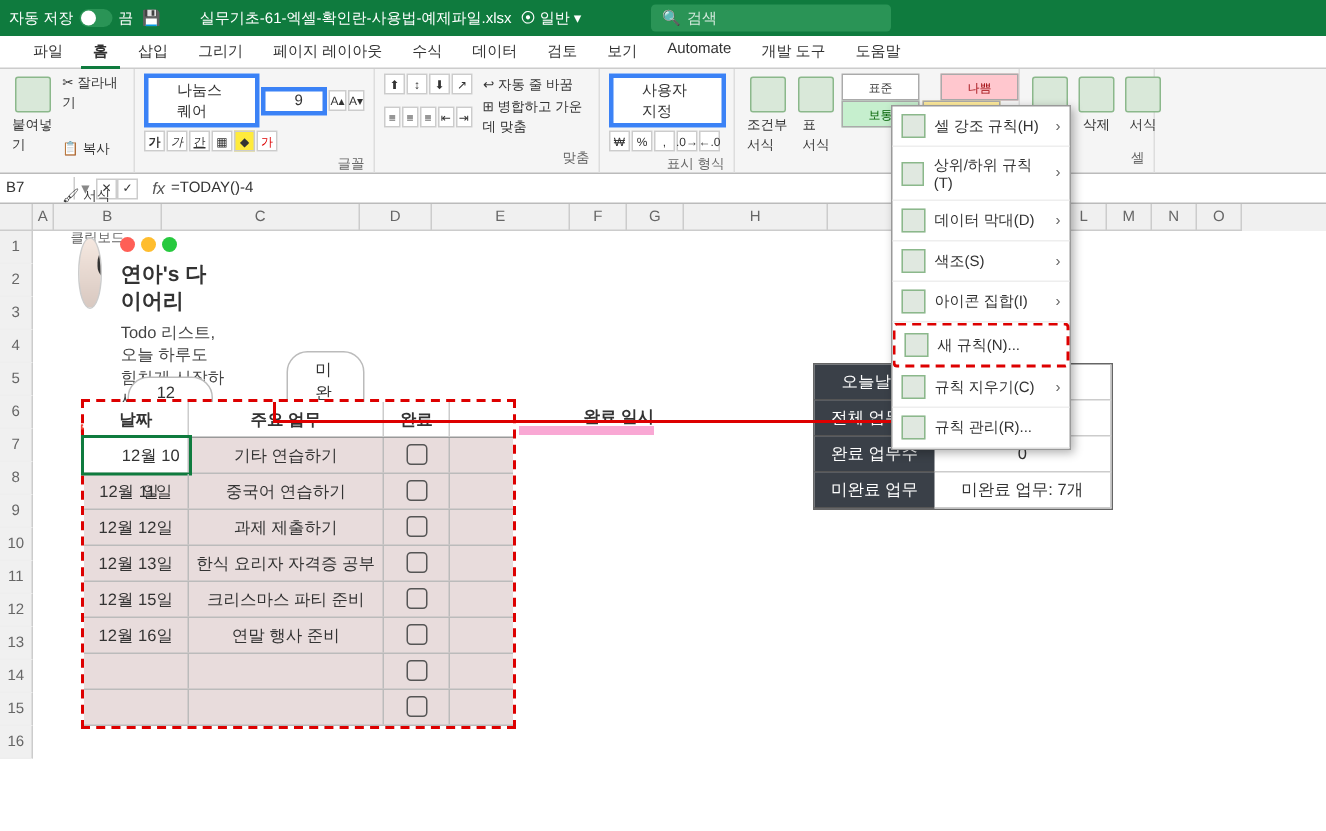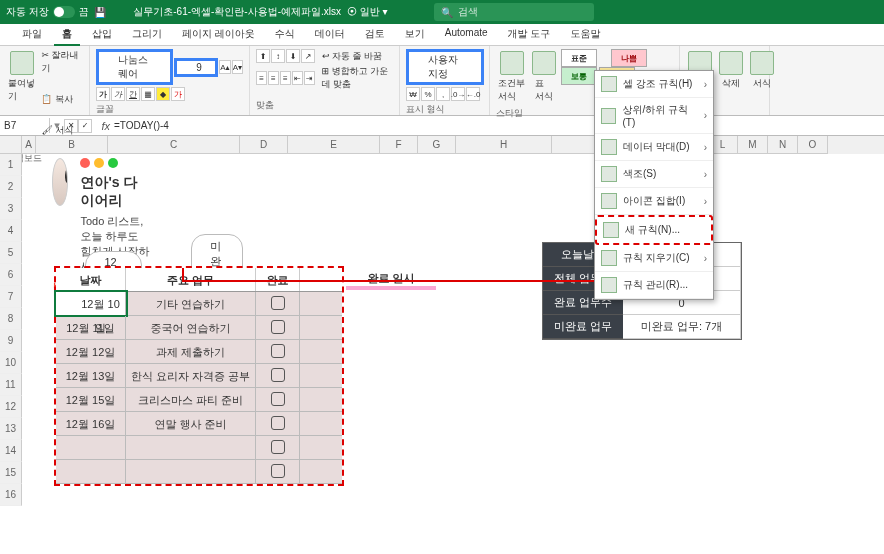--- a/index.html
+++ b/index.html
@@ -14,32 +14,32 @@
 .titlebar .searchbox { margin-left:40px; background:#2a9456; border-radius:3px; padding:2px 8px; width:160px; display:flex; align-items:center; gap:4px; }
 
 
 .ribtabs { height:22px; background:#fff; border-bottom:1px solid #ccc; display:flex; align-items:flex-start; padding-left:14px; gap:4px; }
 .ribtabs .tab { padding:3px 8px; font-size:10px; cursor:pointer; }
 .ribtabs .tab.active { border-bottom:2px solid #0f7b3e; font-weight:bold; }
 
 
 .ribbon { height:70px; background:#f5f5f5; border-bottom:1px solid #bbb; display:flex; position:relative; }
 .ribgroup { border-right:1px solid #ddd; padding:3px 6px; display:flex; flex-direction:column; justify-content:space-between; }
-.ribgroup .label { font-size:9px; color:#666; text-align:left; margin-top:2px; }
+.ribgroup .label { font-size:9px; color:#666; text-align:right; margin-top:2px; }
 .ribtop { display:flex; gap:3px; align-items:flex-start; }
 .ribbtn-lg { display:flex; flex-direction:column; align-items:center; gap:2px; font-size:9px; cursor:pointer; padding:2px; }
 .ribbtn-lg .ic { width:24px; height:24px; background:#d9e8d9; border:1px solid #8bb88b; border-radius:2px; }
 .fontctrl { display:flex; flex-direction:column; gap:2px; }
 .fontrow { display:flex; gap:1px; align-items:center; }
 .fontsel { border:3px solid #3b82f6; background:#fff; padding:1px 19px; font-size:10px; }
 .smbtn { width:14px; height:14px; border:1px solid #ccc; background:#fff; font-size:8px; display:flex; align-items:center; justify-content:center; cursor:pointer; }
 
 
 .stylegal { display:flex; gap:2px; }
-.stylecell { width:36px; height:18px; border:1px solid #aaa; font-size:8px; display:flex; align-items:center; justify-content:center;font-weight:bold; }
+.stylecell { width:52px; height:18px; border:1px solid #aaa; font-size:8px; display:flex; align-items:center; justify-content:center; }
 .s-normal { background:#fff; }
 .s-bad { background:#ffc7ce; color:#9c0006;margin-left:12px; }
 .s-good { background:#c6efce; color:#006100; }
 .s-neutral { background:#ffeb9c; color:#9c5700; }
 
 
 .cf-dropdown { position:absolute; top:70px; right:170px; width:120px; background:#fff; border:1px solid #999; box-shadow:2px 2px 6px rgba(0,0,0,.3); z-index:20; font-size:10px; }
 .cf-item { padding:5px 6px; display:flex; align-items:center; gap:6px; cursor:pointer; border-bottom:1px solid #eee; }
 .cf-item .mic { width:16px; height:16px; background:#e0e8e0; border:1px solid #8bb88b; }
 .cf-item .arr { margin-left:auto; color:#666; }
@@ -79,21 +79,21 @@
 .todo-head { display:flex; background:#fff; height:24px; border-bottom:1px solid #999; }
 .todo-head div { border-right:1px solid #ccc; text-align:center; line-height:24px; font-size:11px; font-weight:600; }
 .th-date{width:70px;} .th-task{width:130px;} .th-done{width:44px;}
 .todo-row { display:flex; height:24px; background:#e8dcdc; border-bottom:1px solid #bbb; }
 .todo-row div { border-right:1px solid #bbb; text-align:center; line-height:24px; font-size:11px; }
 .td-date{width:70px;} .td-task{width:130px;} .td-done{width:44px;} 
 .chk { display:inline-block; width:14px; height:14px; border:1.5px solid #555; border-radius:3px; margin-top:4px;}
 .todo-row.sel .td-date { background:#fff; outline:2px solid #0f7b3e;padding-left:20px; }
 
 
-.donedate-h { position:absolute; left:324px; top:112px; width:90px; height:24px; border-bottom:4px solid #f9a8d4; text-align:center; line-height:24px; font-size:11px; font-weight:600;}
+.donedate-h { position:absolute; left:324px; top:112px; width:90px; height:24px; border-bottom:6px solid #f9a8d4; text-align:right; line-height:24px; font-size:11px; font-weight:600;}
 
 
 .summary { position:absolute; left:520px; top:88px; width:200px; border:1px solid #666; font-size:11px; }
 .summary .srow { display:flex; height:24px; }
 .summary .sk { width:80px; background:#3a4048; color:#fff; display:flex; align-items:center; justify-content:center; border-bottom:1px solid #555; }
 .summary .sv { flex:1; display:flex; align-items:center; justify-content:center; border-bottom:1px solid #ccc; border-right:1px solid #ccc; }
 
 
 .redarrow { position:absolute; left:160px; top:126px; width:450px; height:2px; background:#d00; z-index:15;}
 .redarrow::before { content:""; position:absolute; left:0; top:-12px; width:2px; height:14px; background:#d00;}

